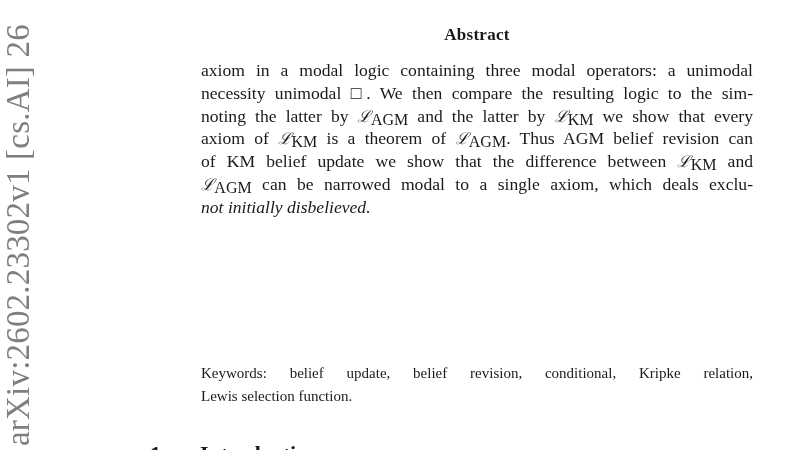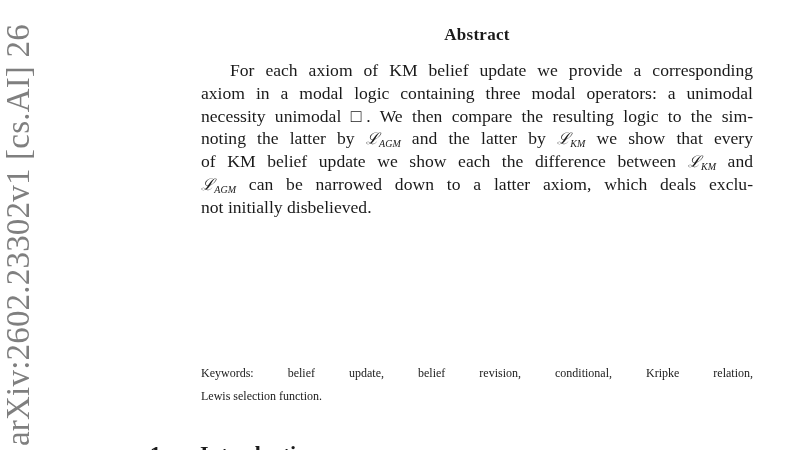--- a/index.html
+++ b/index.html
@@ -53,27 +53,28 @@
       white-space: nowrap;
       text-align: justify;
       text-align-last: justify;
       height: 22.75px;
     }
     .abstract-body .line.indent {
       padding-left: 29px;
     }
     .abstract-body .line.last {
       text-align-last: left;
+      font-style: italic;
     }
     .keywords {
       position: absolute;
       left: 201px;
       top: 362px;
       width: 552px;
-      font-size: 12px;
+      font-size: 15px;
       line-height: 22.75px;
     }
     .keywords .line {
       display: block;
       white-space: nowrap;
       text-align: justify;
       text-align-last: justify;
       height: 22.75px;
     }
     .keywords .line.last {
@@ -86,36 +87,36 @@
       font-weight: bold;
       font-size: 22px;
       white-space: nowrap;
     }
     .section-heading .num {
       display: inline-block;
       width: 50px;
     }
     i.m { font-style: italic; }
     .cal { font-style: italic; font-family: "DejaVu Serif", serif; font-size: 16px; }
-    sub.s { font-style: italic; font-size: 10px; vertical-align: -3px; line-height: 0; }
+    sub.s { font-size: 16px; vertical-align: -3px; line-height: 0; }
   </style>
 </head>
 <body>
 
 <div class="arxiv-stamp">arXiv:2602.23302v1  [cs.AI]  26</div>
 
 <div class="abstract-title">Abstract</div>
 
 <div class="abstract-body">
-  <span class="line indent">For each axiom of KM belief update we provide a corresponding</span>
   <span class="line">axiom in a modal logic containing three modal operators: a unimodal</span>
   <span class="line"><span>necessity unimodal </span><span>□</span><span>. We then compare the resulting logic to the sim-</span></span>
   <span class="line"><span>noting the latter by </span><span class="cal">ℒ</span><sub class="s">AGM</sub><span> and the latter by </span><span class="cal">ℒ</span><sub class="s">KM</sub><span> we show that every</span></span>
-  <span class="line"><span>of KM belief update we show each the difference between </span><span class="cal">ℒ</span><sub class="s">KM</sub><span> and</span></span>
-  <span class="line"><span class="cal">ℒ</span><sub class="s">AGM</sub><span> can be narrowed down to a latter axiom, which deals exclu-</span></span>
+  <span class="line"><span>axiom of </span><span class="cal">ℒ</span><sub class="s">KM</sub><span> is a theorem of </span><span class="cal">ℒ</span><sub class="s">AGM</sub><span>. Thus AGM belief revision can</span></span>
+  <span class="line"><span>of KM belief update we show that the difference between </span><span class="cal">ℒ</span><sub class="s">KM</sub><span> and</span></span>
+  <span class="line"><span class="cal">ℒ</span><sub class="s">AGM</sub><span> can be narrowed modal to a single axiom, which deals exclu-</span></span>
   <span class="line last">not initially disbelieved.</span>
 </div>
 
 <div class="keywords">
   <span class="line">Keywords: belief update, belief revision, conditional, Kripke relation,</span>
   <span class="line last">Lewis selection function.</span>
 </div>
 
 <div class="section-heading">
   <span class="num">1</span><span>Introduction</span>

